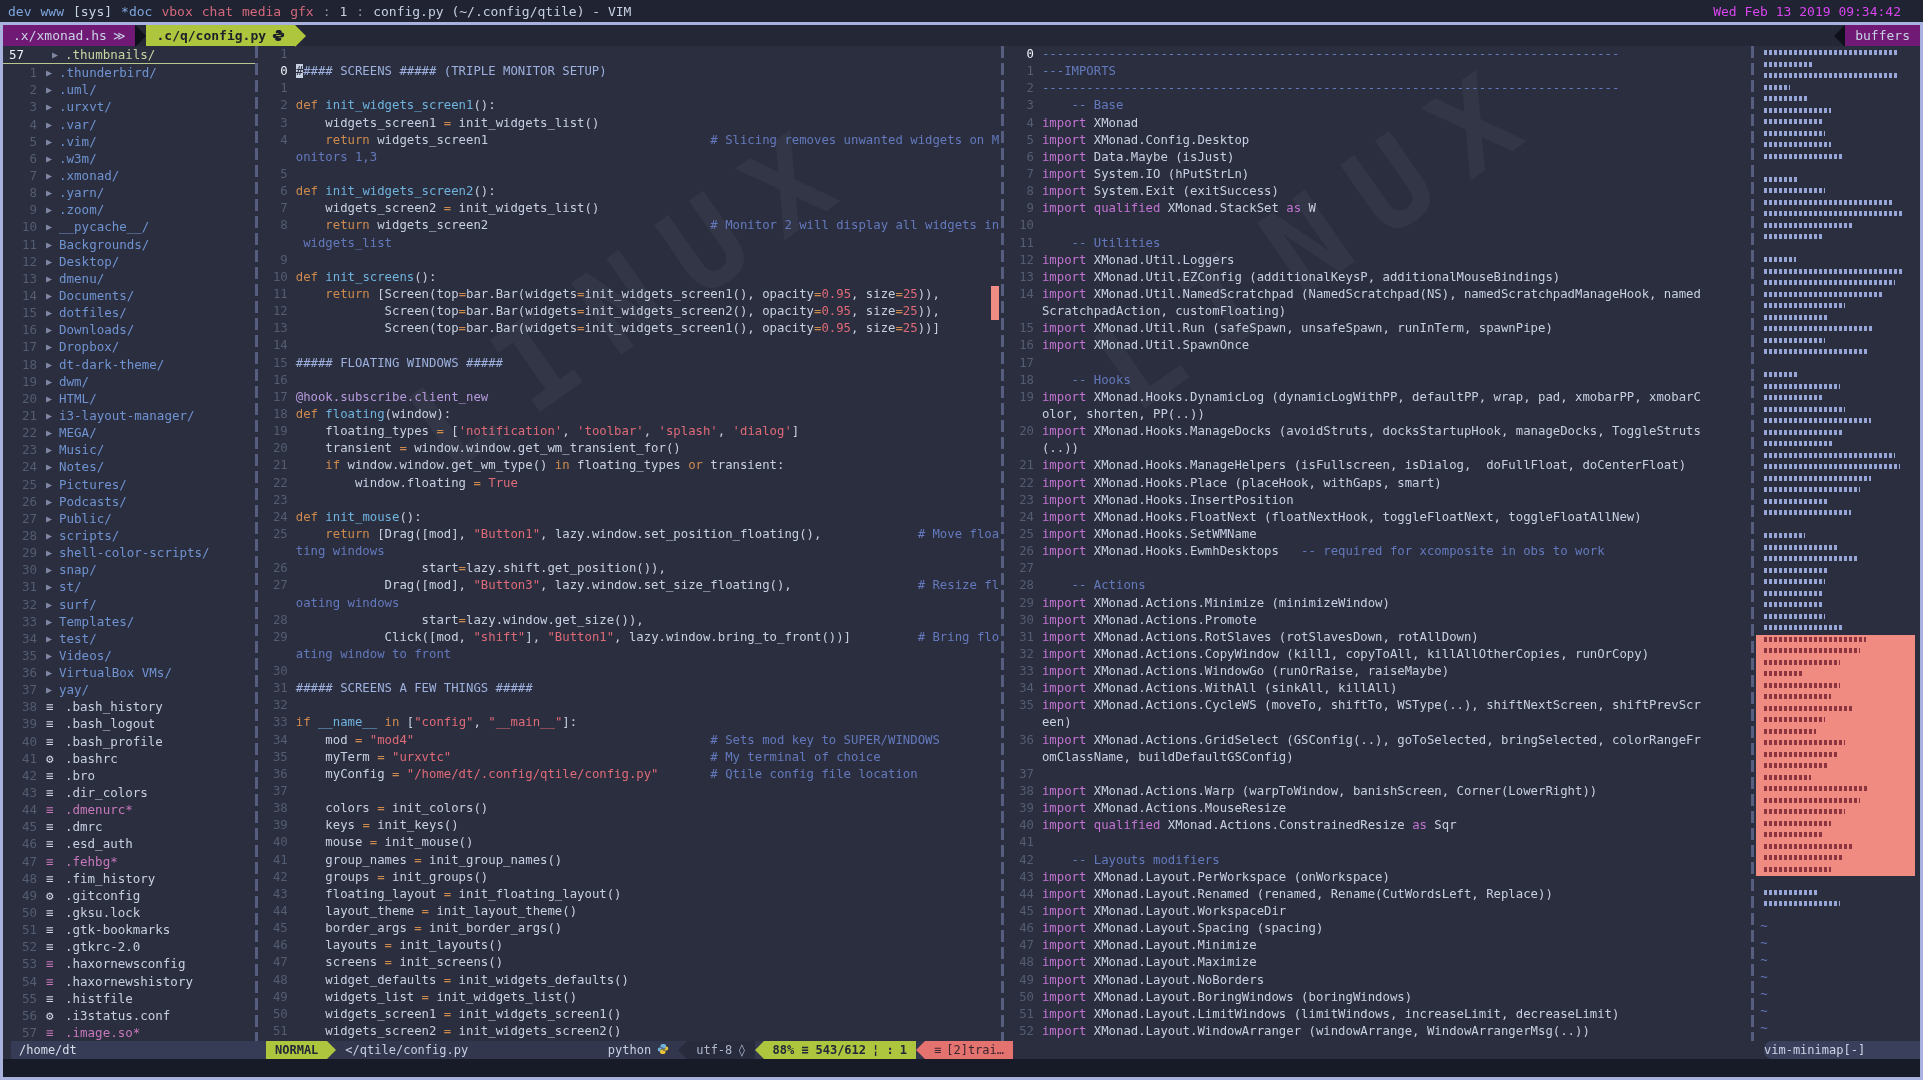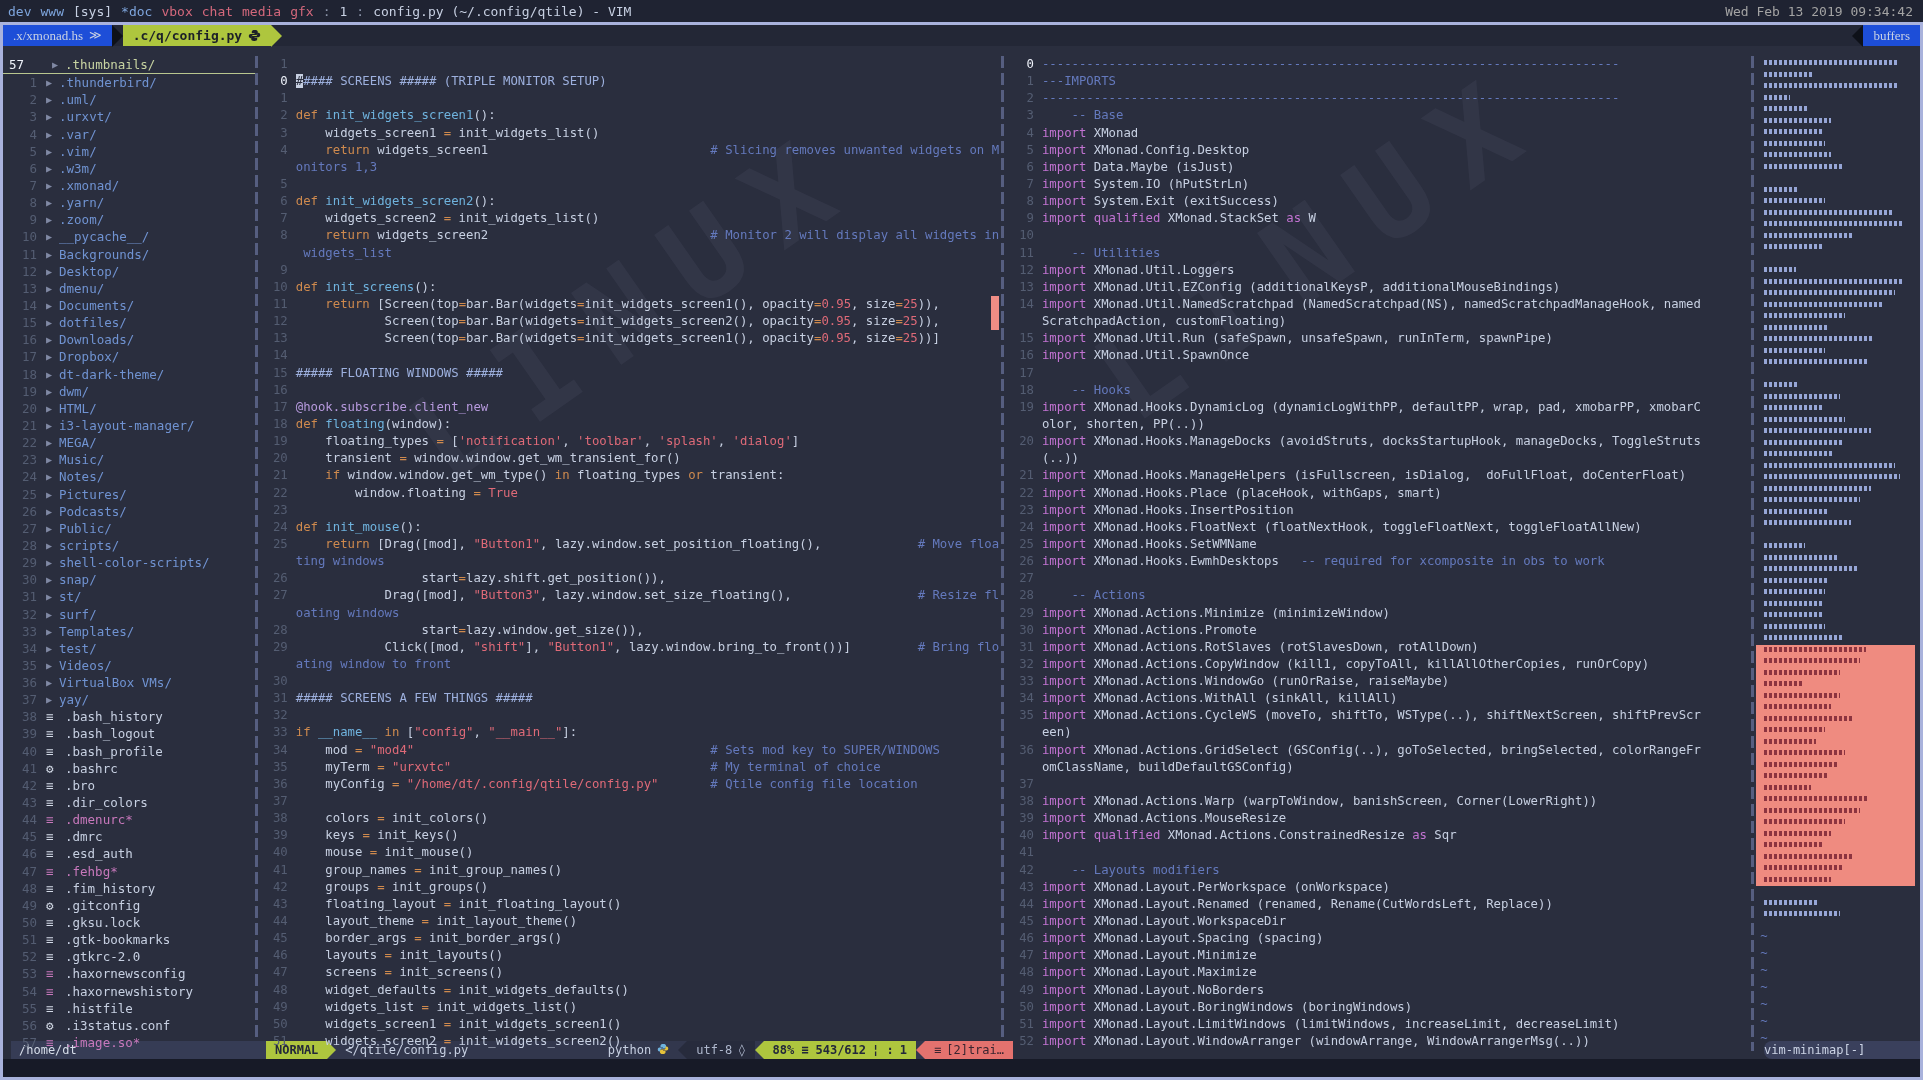--- a/index.html
+++ b/index.html
@@ -2,41 +2,41 @@
 <html><head>
 <meta charset="utf-8">
 <style>
   html,body{margin:0;padding:0;background:#13151f;}
   body{width:1923px;height:1080px;overflow:hidden;position:relative;
        font-family:"DejaVu Sans Mono",monospace;}
   
   #xmobar{position:absolute;left:0;top:0;width:1923px;height:22px;background:#1f2332;
           display:flex;align-items:center;font-size:13px;color:#c7d0e2;}
   #xmobar .xleft{display:flex;gap:9px;padding-left:8px;white-space:pre;}
-  #xmobar .xclock{margin-left:auto;padding-right:10px;color:#a3a3a3;}
+  #xmobar .xclock{margin-left:auto;padding-right:22px;color:#d946ef;}
   .xc-blue{color:#7ea5dd}.xc-red{color:#d4687c}.xc-fg{color:#c7d0e2}.xc-dim{color:#8a93a8}
   
   #topline{position:absolute;left:0;top:22px;width:1923px;height:3px;background:#a9b2dc;}
   #main{position:absolute;left:0;top:25px;width:1923px;height:1055px;
         border-left:3px solid #a9b2dc;border-right:3px solid #a9b2dc;border-bottom:3px solid #a9b2dc;
         box-sizing:border-box;background:#2a2e3e;overflow:hidden;}
   
   #tabline{position:absolute;left:0;top:0;width:1917px;height:21px;background:#232736;display:flex;}
   .tab{display:flex;align-items:center;font-size:13px;height:21px;padding:0 10px;white-space:pre;}
-  .tab-dark{background:#1d4ed8;color:#c9d2e3;font-family:Liberation Serif, serif;}
+  .tab-dark{background:#701a75;color:#c9d2e3;}
   .tab-active{background:#aec63e;color:#1c2028;font-weight:bold;}
   .arr{width:0;height:0;border-top:11px solid transparent;border-bottom:11px solid transparent;}
   .arr-dark-green{border-left:11px solid #0e1119;}
   .arr-green-bar{border-left:11px solid #aec63e;}
   .tabline-right{margin-left:auto;display:flex;}
   .arr-left-dark{width:0;height:0;border-top:11px solid transparent;border-bottom:11px solid transparent;border-right:11px solid #0e1119;}
   .hs-icon{font-size:12px;margin-left:6px;}
   .py-icon svg{width:13px;height:13px;margin-left:6px;vertical-align:-2px;}
   
-  #panes{position:absolute;left:0;top:31px;width:1915px;height:995px;display:flex;}
+  #panes{position:absolute;left:0;top:21px;width:1915px;height:995px;display:flex;}
   .vsep{width:3px;height:100%;
         background:repeating-linear-gradient(180deg,#565e80 0 12px,transparent 12px 17px);}
   .pane{position:relative;height:100%;overflow:hidden;background:transparent;}
   #tree-pane{width:252px;}
   #config-pane{width:744px;}
   #xmonad-pane{width:748px;}
   #minimap-pane{width:164px;}
   
   .wm{position:absolute;color:rgba(210,220,255,0.05);font-size:120px;font-weight:bold;
       letter-spacing:30px;transform:rotate(-35deg);pointer-events:none;z-index:0;}

